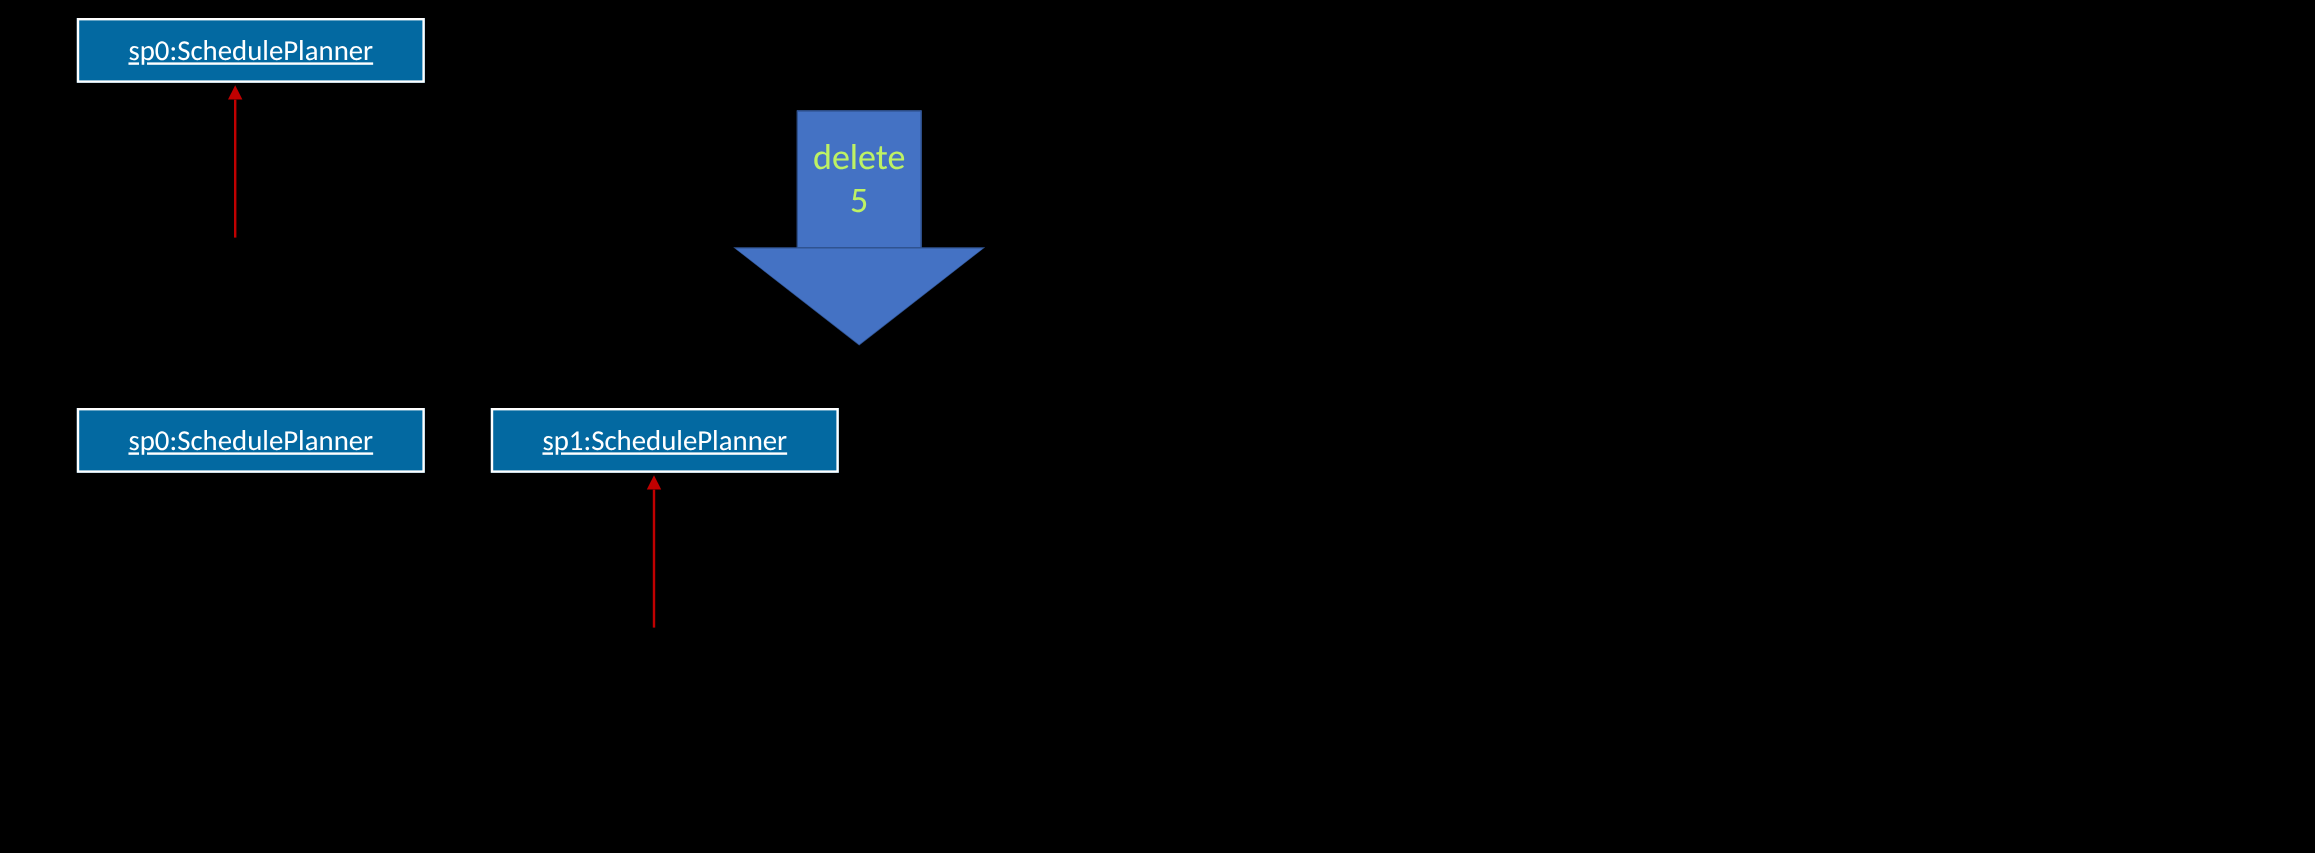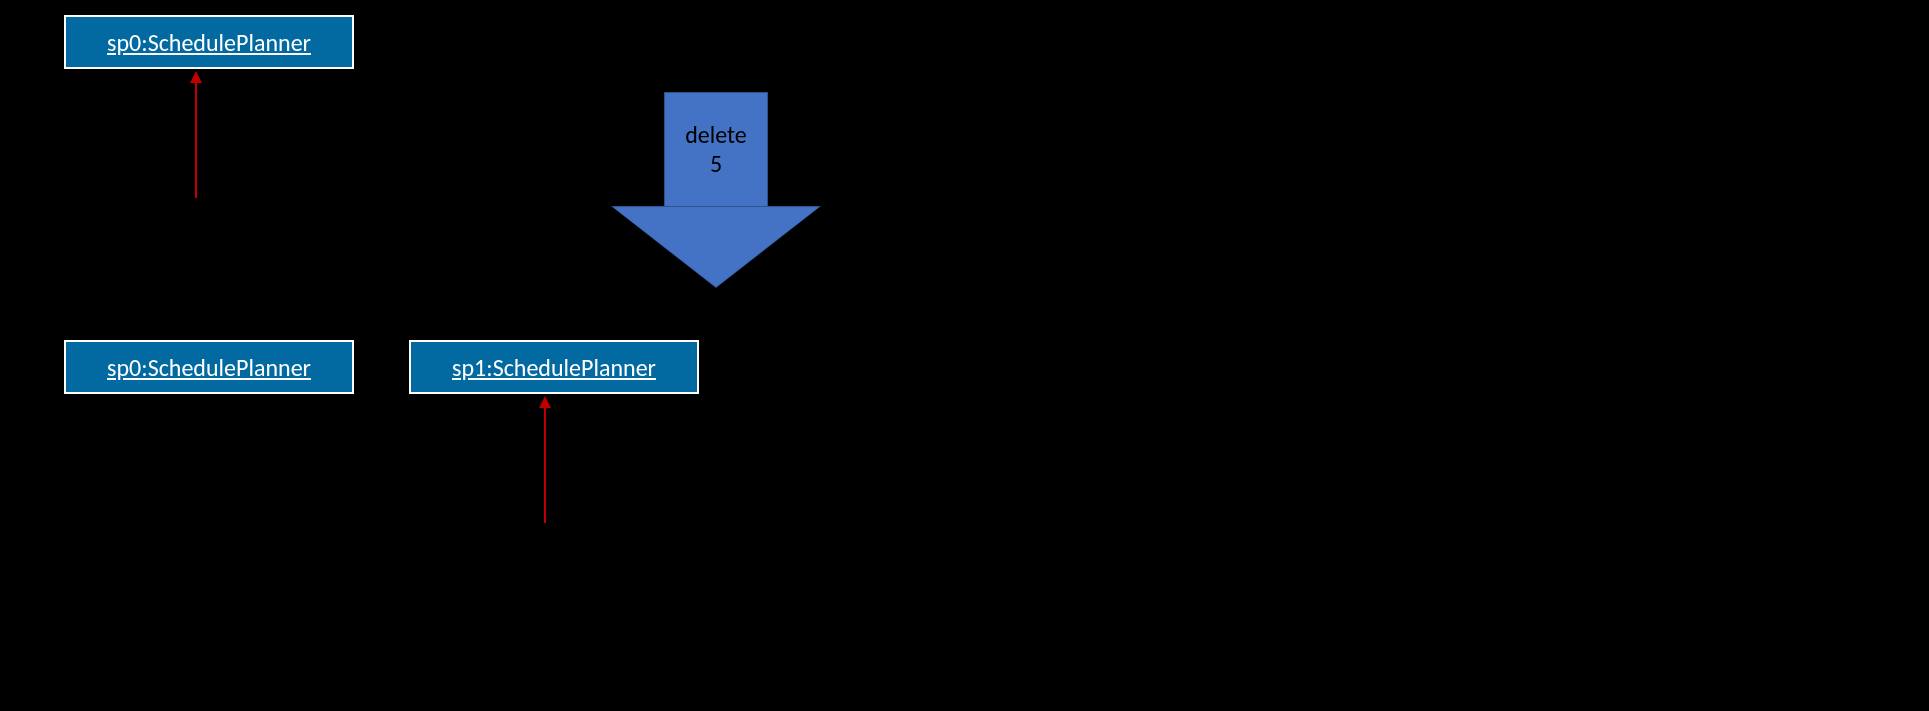--- a/index.html
+++ b/index.html
@@ -52,22 +52,22 @@
     height: 0;
     border-left: 6px solid transparent;
     border-right: 6px solid transparent;
     border-bottom: 12px solid #c00000;
     left: -6px;
     top: -12px;
   }
   
   .blue-arrow {
     position: absolute;
-    color: #000000;
-    font-size: 24px;
+    color: #bef264;
+    font-size: 30px;
     text-align: left;
   }
   .blue-arrow .stem {
     position: absolute;
     background: #4472c4;
     border: 1px solid #2f528f;
     box-sizing: border-box;
     display: flex;
     flex-direction: column;
     align-items: center;

